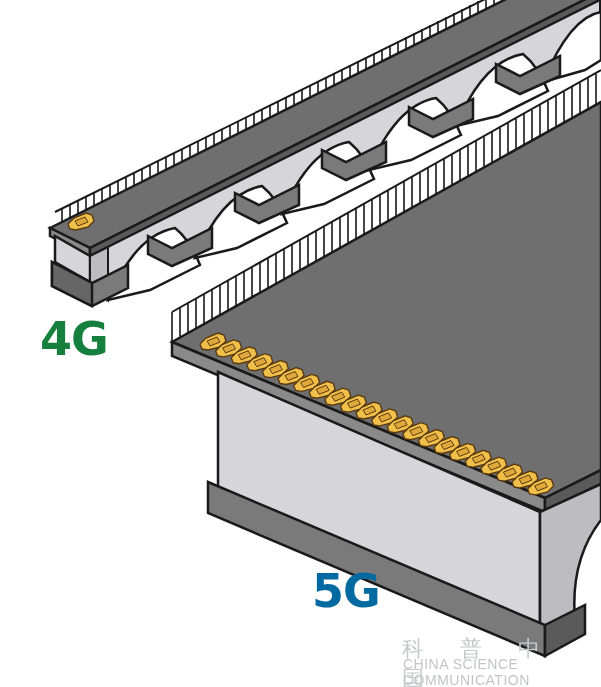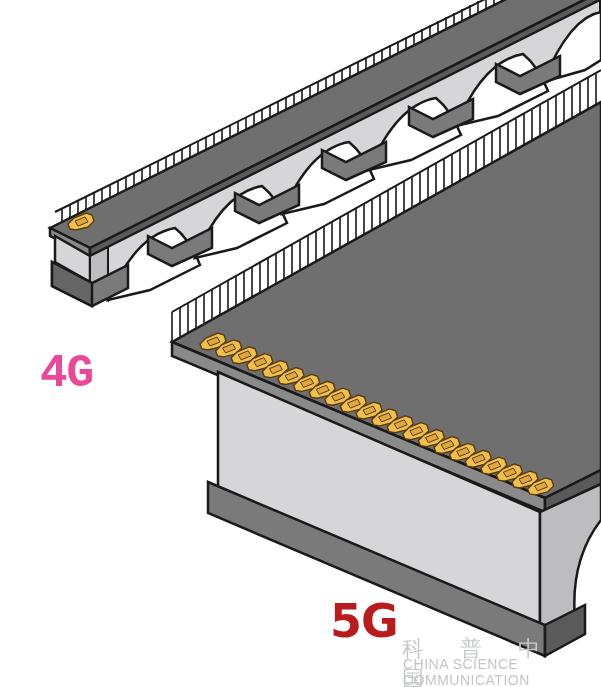--- a/index.html
+++ b/index.html
@@ -101,17 +101,17 @@
         <use href="#car" x="449.6" y="446.4"></use>
         <use href="#car" x="465.2" y="453.3"></use>
         <use href="#car" x="480.8" y="460.2"></use>
         <use href="#car" x="496.4" y="467.1"></use>
         <use href="#car" x="512" y="474"></use>
         <use href="#car" x="527.5999999999999" y="480.9"></use>
       </g>
   </g>
 </svg>
 
-<div class="label" style="left:40px;top:348px;color:#ec4899;font-family:Liberation Mono, monospace;">4G</div>
-<div class="label" style="left:312px;top:594px;color:#b91c1c;margin-left:18px;">5G</div>
+<div class="label" style="left:40px;top:312px;color:#15803d;">4G</div>
+<div class="label" style="left:312px;top:564px;color:#0369a1;">5G</div>
 
 <div class="wm-cn">科普中国</div>
 <div class="wm-en">CHINA SCIENCE COMMUNICATION</div>
 
 </body></html>

